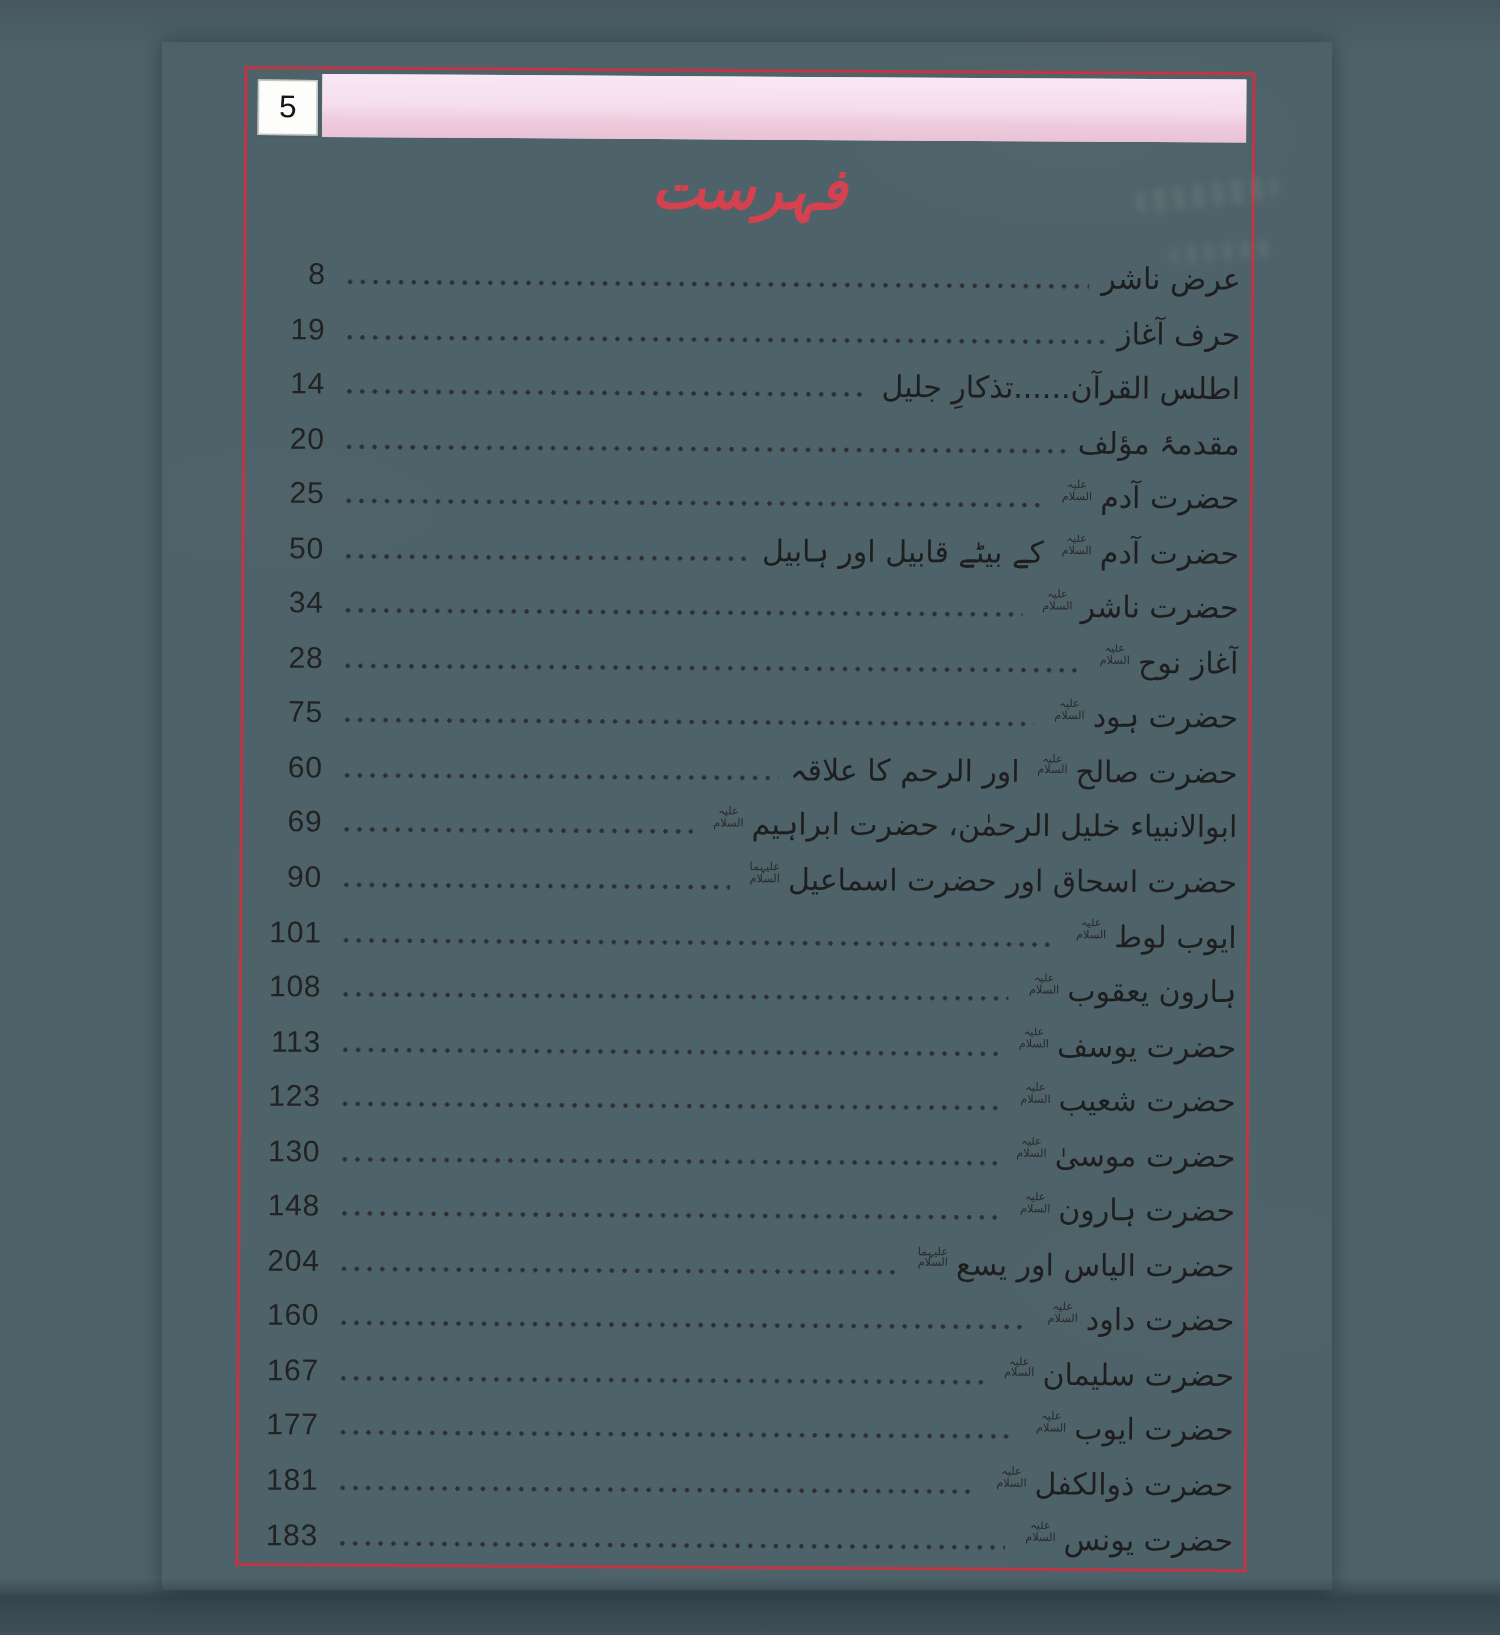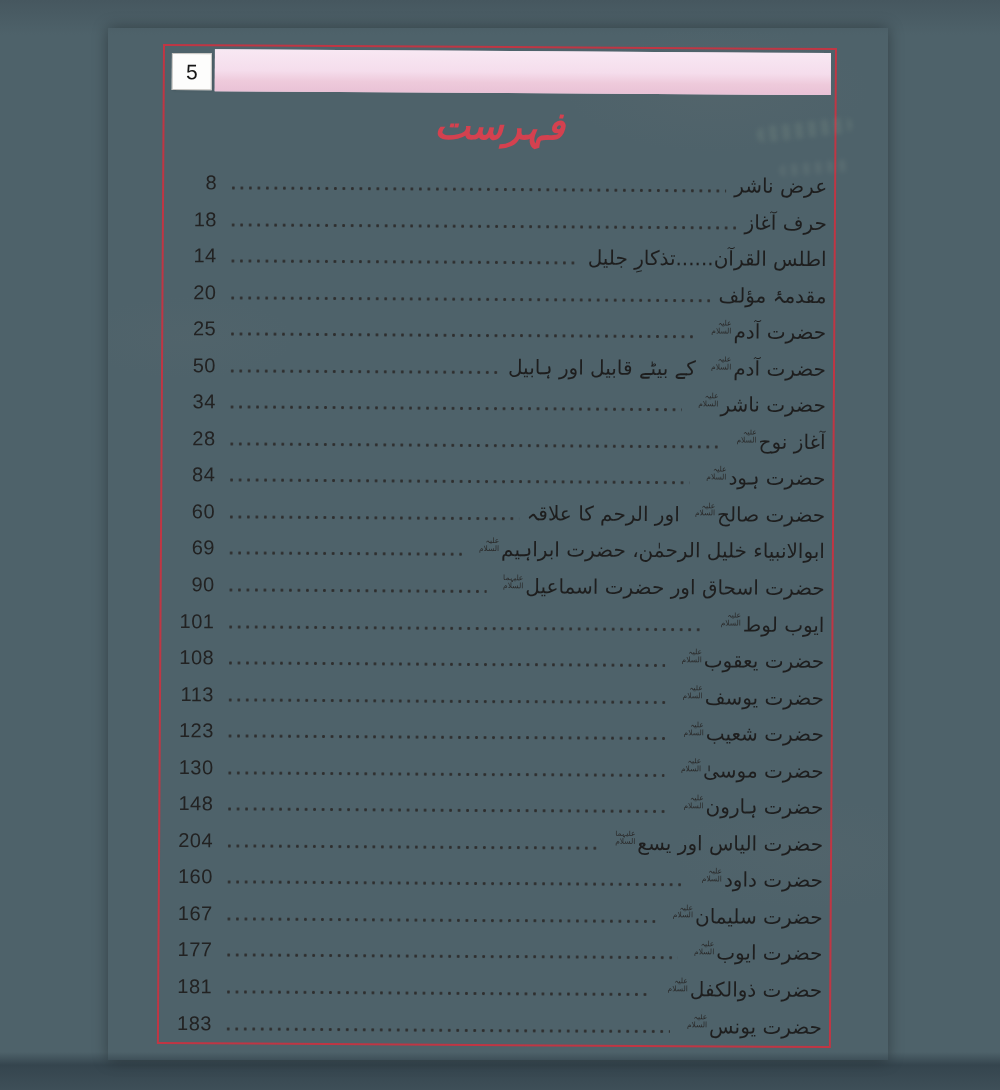--- a/index.html
+++ b/index.html
@@ -91,21 +91,21 @@
     background-size:8.5px 3px;background-repeat:repeat-x;background-position:left bottom;
     min-width:20px;
   }
   .title{
     flex:0 1 auto;direction:rtl;unicode-bidi:isolate;
     font-size:20px;color:var(--ink);white-space:nowrap;
     font-family:"DejaVu Sans",sans-serif;
   }
   .honorific{
     display:inline-block;width:27px;font-size:7.5px;line-height:1.05;
-    text-align:right;vertical-align:middle;
+    text-align:center;vertical-align:middle;
     transform:translateY(-6px);margin:0 2px;color:#2a2a2a;
     white-space:normal;
   }
 </style>
 </head>
 <body>
 
 <div class="paper">
   <div class="frame">
 
@@ -121,21 +121,21 @@
     <div class="ghost g2"></div>
 
     <div class="toc">
   <div class="row">
     <span class="num">8</span>
     <span class="leader"></span>
     <span class="title"><span>عرض ناشر</span></span>
   </div>
 
   <div class="row">
-    <span class="num">18</span>
+    <span class="num">19</span>
     <span class="leader"></span>
     <span class="title"><span>حرف آغاز</span></span>
   </div>
 
   <div class="row">
     <span class="num">14</span>
     <span class="leader"></span>
     <span class="title"><span>اطلس القرآن......تذکارِ جلیل</span></span>
   </div>
 
@@ -163,21 +163,21 @@
     <span class="title"><span>حضرت ناشر</span><span class="honorific">علیہ السلام</span> </span>
   </div>
 
   <div class="row">
     <span class="num">28</span>
     <span class="leader"></span>
     <span class="title"><span>آغاز نوح</span><span class="honorific">علیہ السلام</span> </span>
   </div>
 
   <div class="row">
-    <span class="num">84</span>
+    <span class="num">75</span>
     <span class="leader"></span>
     <span class="title"><span>حضرت ہود</span><span class="honorific">علیہ السلام</span> </span>
   </div>
 
   <div class="row">
     <span class="num">60</span>
     <span class="leader"></span>
     <span class="title"><span>حضرت صالح</span><span class="honorific">علیہ السلام</span>  <span>اور الرحم کا علاقہ</span></span>
   </div>
 
@@ -195,21 +195,21 @@
 
   <div class="row">
     <span class="num">101</span>
     <span class="leader"></span>
     <span class="title"><span>ایوب لوط</span><span class="honorific">علیہ السلام</span> </span>
   </div>
 
   <div class="row">
     <span class="num">108</span>
     <span class="leader"></span>
-    <span class="title"><span>حضرت یعقوب</span><span class="honorific">علیہ السلام</span> </span>
+    <span class="title"><span>ہارون یعقوب</span><span class="honorific">علیہ السلام</span> </span>
   </div>
 
   <div class="row">
     <span class="num">113</span>
     <span class="leader"></span>
     <span class="title"><span>حضرت یوسف</span><span class="honorific">علیہ السلام</span> </span>
   </div>
 
   <div class="row">
     <span class="num">123</span>

